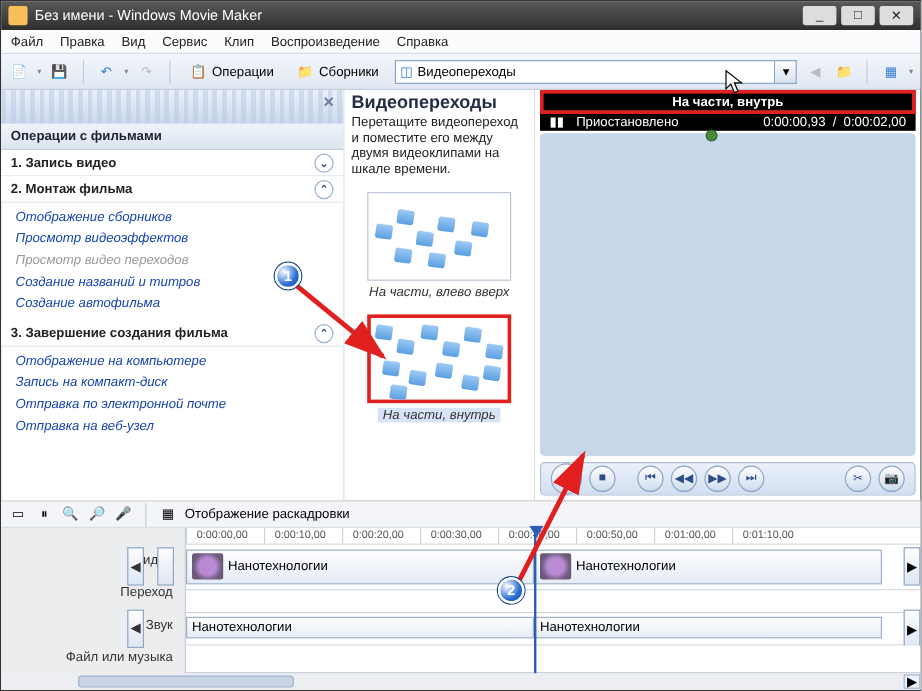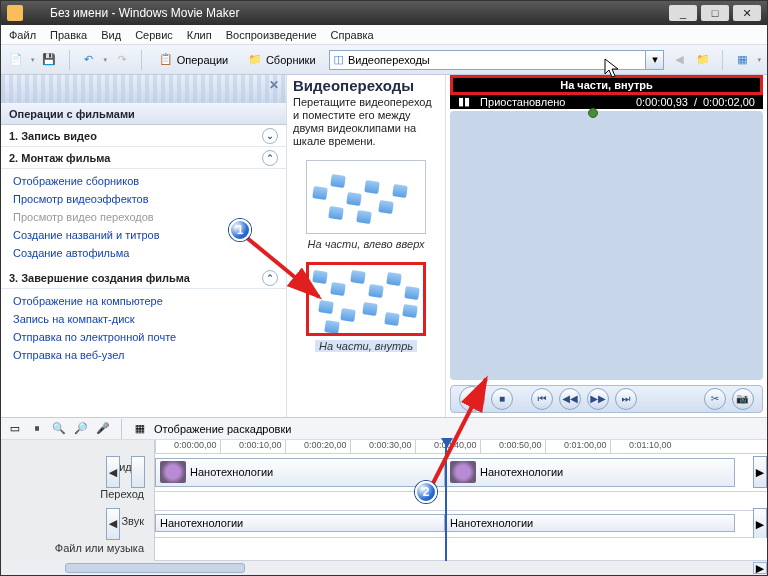--- a/index.html
+++ b/index.html
@@ -1,21 +1,21 @@
 <!DOCTYPE html>
 <html><head>
 <meta charset="utf-8">
 <style>
   * { box-sizing: border-box; margin: 0; padding: 0; }
   html, body { width: 768px; height: 576px; overflow: hidden; font-family: Tahoma, Verdana, sans-serif; font-size: 11px; }
   .window { width: 768px; height: 576px; display: flex; flex-direction: column; background: #eceef5; border: 1px solid #333; }
   
   .titlebar { height: 24px; background: linear-gradient(#5a5a5a,#2e2e2e); color: #fff; display: flex; align-items: center; padding: 0 6px; }
   .titlebar .app-icon { width: 16px; height: 16px; background: #f7be59; margin-right: 6px; border-radius: 2px; }
-  .titlebar .title { flex: 1; font-size: 12px; margin-left: 21px; }
+  .titlebar .title { flex: 1; font-size: 12px; }
   .window-controls { display: flex; gap: 4px; }
   .wc-btn { width: 28px; height: 16px; background: #ddd; border-radius: 2px; display: flex; align-items: center; justify-content: center; color:#222; font-size:11px; cursor: pointer; }
   
   .menubar { height: 20px; background: #fbfcfe; display: flex; align-items: center; padding: 0 8px; gap: 14px; border-bottom: 1px solid #d9dde4; }
   .menubar .menu-item { cursor: pointer; color: #222; }
   
   .toolbar { height: 30px; background: linear-gradient(#f2f6fc,#e1e8f2); border-bottom: 1px solid #c3ccdb; display: flex; align-items: center; padding: 0 6px; gap: 6px; }
   .tb-icon { width: 18px; height: 18px; display: flex; align-items: center; justify-content: center; cursor: pointer; }
   .sep { width:1px; height:20px; background:#c3ccdb; margin:0 4px; }
   .tb-pill { display:flex; align-items:center; gap:4px; height:22px; padding:0 6px; border:1px solid transparent; cursor:pointer; }
@@ -26,21 +26,21 @@
   .body-main { flex:1; display:flex; overflow:hidden; }
   
   .taskpane { width:285px; background:#fff; display:flex; flex-direction:column; position:relative; }
   .tp-top { height:28px; background:linear-gradient(#eaf0fa,#cbd8ec); position:relative; }
   .tp-top .bars { position:absolute; left:0; top:0; width:100%; height:28px; background: repeating-linear-gradient(90deg,#b7c8e1 0 4px, transparent 4px 8px); opacity:.5; }
   .tp-title { background:linear-gradient(#f0f4fb,#dbe4f0); height:22px; display:flex; align-items:center; padding:0 8px; font-weight:bold; color:#223; border-bottom:1px solid #c3ccdb; }
   .tp-close { position:absolute; right:4px; top:2px; width:16px; height:16px; color:#6a7f9e; display:flex; align-items:center; justify-content:center; font-size:12px; cursor:pointer; }
   .tp-section-head { height:22px; display:flex; align-items:center; justify-content:space-between; padding:0 8px; background:#fff; font-weight:bold; color:#222; border-bottom:1px solid #e2e6ef; cursor:pointer; }
   .chev { width:16px; height:16px; border:1px solid #9db4d2; border-radius:50%; display:flex; align-items:center; justify-content:center; color:#3a5c8f; font-size:9px; }
   .tp-links { padding:4px 12px 6px; display:flex; flex-direction:column; gap:2px; }
-  .tp-links a { color:#1543b0; text-decoration:none; cursor:pointer; line-height:16px; }
+  .tp-links a { color:#1543b0; text-decoration:none; cursor:pointer; line-height:16px;font-style:italic; }
   .tp-links a.disabled { color:#999; cursor:default; }
   
   .mid-col { width:160px; background:#fff; border-left:1px solid #d9dde4; border-right:1px solid #d9dde4; display:flex; flex-direction:column; padding: 2px 6px; }
   .mid-title { font-size:15px; font-weight:bold; color:#232d45; }
   .mid-desc { font-size:11px; color:#222; line-height:13px; margin:2px 0 6px; }
   .trans-item { display:flex; flex-direction:column; align-items:center; padding:6px 4px; cursor:pointer; }
   .trans-thumb { width:120px; height:74px; background:#fff; border:1px solid #bcc6d4; position:relative; overflow:hidden; }
   .trans-caption { margin-top:4px; text-align:center; color:#333;font-style:italic; }
   .trans-item.selected .trans-thumb { border:3px solid #e11f1f; }
   .trans-item.selected .trans-caption { background:#d7e3f7; padding:0 4px; }
@@ -63,21 +63,21 @@
   
   .timeline-wrap { height:158px; background:#ecedef; display:flex; flex-direction:column; border-top:1px solid #ccc; }
   .tl-toolbar { height:22px; display:flex; align-items:center; gap:6px; padding:0 6px; background:#f3f5f9; border-bottom:1px solid #d9dde4; }
   .tl-icon { width:16px; height:16px; display:flex; align-items:center; justify-content:center; cursor:pointer; }
   .tl-body { flex:1; display:flex; }
   .tl-labels { width:154px; background:#ecedef; display:flex; flex-direction:column; border-right:1px solid #c9cfda; }
   .tl-label { flex:1; display:flex; align-items:center; justify-content:flex-end; padding-right:10px; color:#333; position:relative; }
   .tl-label.nav .navbtn { width:14px; height:32px; border:1px solid #8da7c5; background:linear-gradient(#fdfdfd,#dde7f3); position:absolute; left:105px; display:flex; align-items:center; justify-content:center; cursor:pointer; }
   .tl-tracks { flex:1; display:flex; flex-direction:column; position:relative; }
   .ruler { height:14px; background:#fff; border-bottom:1px solid #cdd3de; position:relative; font-size:9px; color:#555; display:flex; }
-  .ruler .tick { width:65px; border-left:1px solid #cdd3de; padding-left:18px; }
+  .ruler .tick { width:65px; border-left:1px solid #cdd3de; padding-left:8px; }
   .track { flex:1; background:#fff; border-bottom:1px solid #cdd3de; position:relative; display:flex; align-items:center; }
   .track:last-child { border-bottom: none; }
   .clip { position:absolute; height:80%; top:10%; border:1px solid #9fb1ca; background:linear-gradient(#fdfdfe,#e6ecf5); display:flex; align-items:center; padding:0 4px; gap:4px; overflow:hidden; }
   .clip .thumb { width:26px; height:22px; background:radial-gradient(circle,#b88bd4 40%, #6c5a7a 70%); border-radius:2px; }
   .playhead { position:absolute; top:0; bottom:0; width:0; border-left:2px solid #2a5db5; }
   .playhead .head { position:absolute; top:-2px; left:-6px; width:12px; height:10px; background:#2a5db5; clip-path:polygon(0 0,100% 0,50% 100%); }
   .hscroll { height:14px; background:#edeef1; display:flex; align-items:center; }
   .hscroll .thumb { margin-left:64px; width:180px; height:10px; background:#c9d4e5; border:1px solid #9db4d2; border-radius:3px; }
   .hscroll .arrow { width:14px; height:12px; border:1px solid #9db4d2; background:#eef3f9; margin-left:auto; display:flex; align-items:center; justify-content:center; cursor:pointer; }
   .track .navright { position:absolute; right:0; width:14px; height:32px; border:1px solid #8da7c5; background:linear-gradient(#fdfdfd,#dde7f3); display:flex; align-items:center; justify-content:center; cursor:pointer; }

